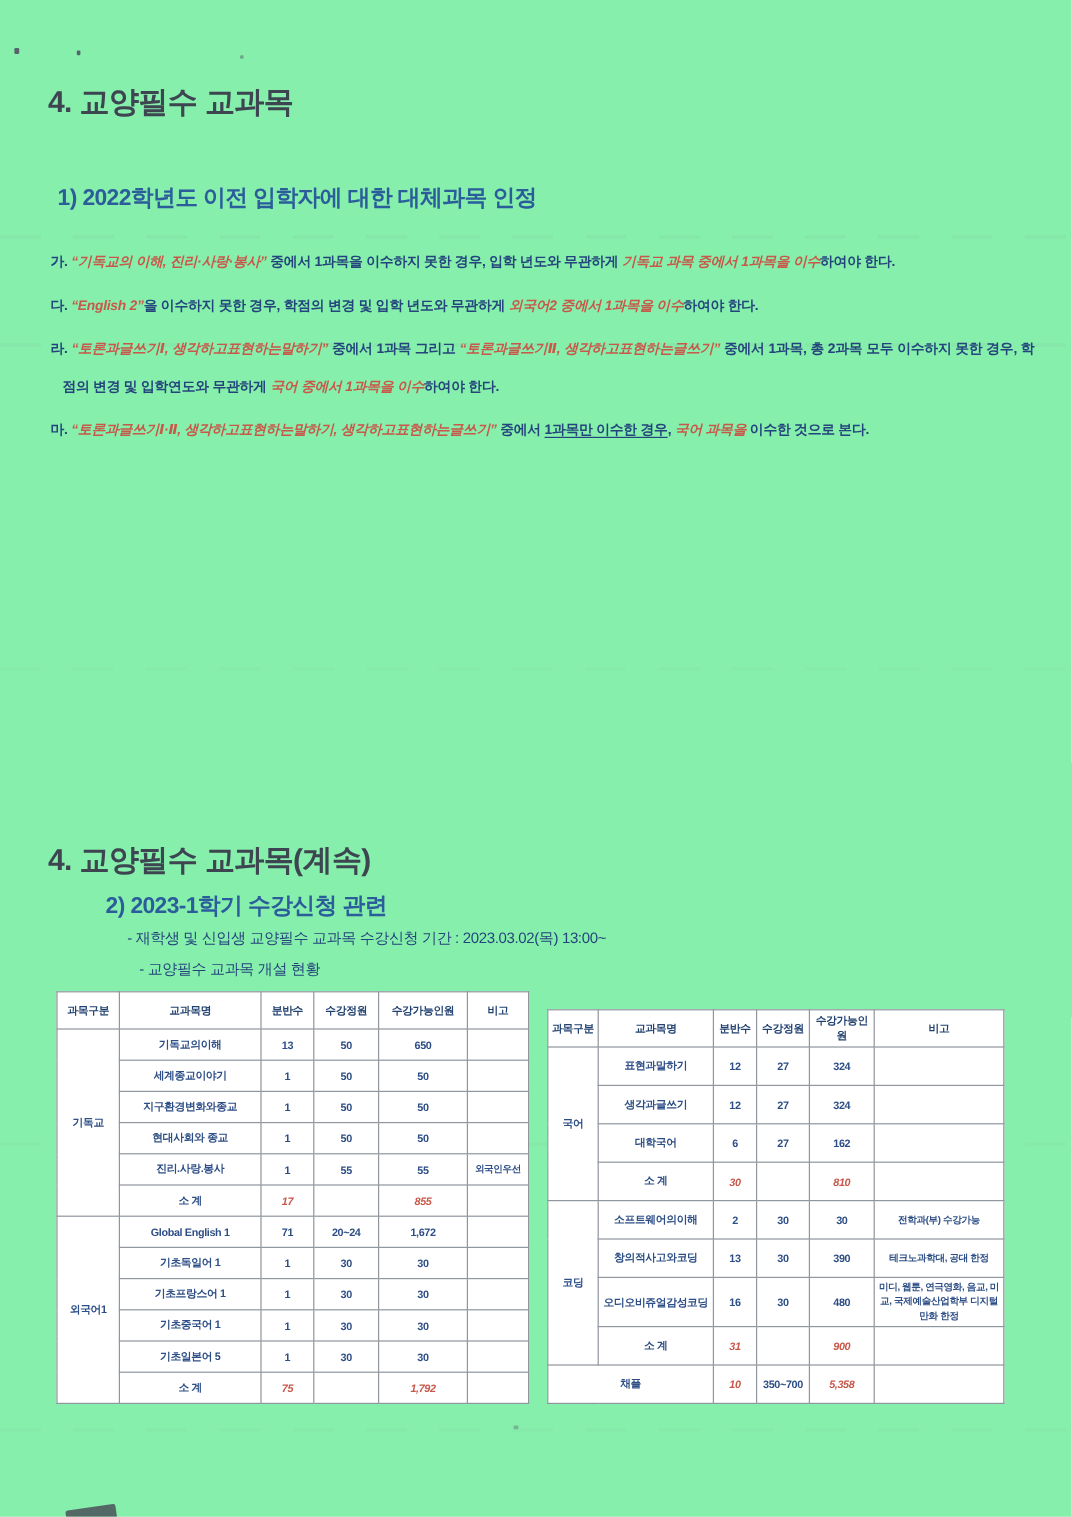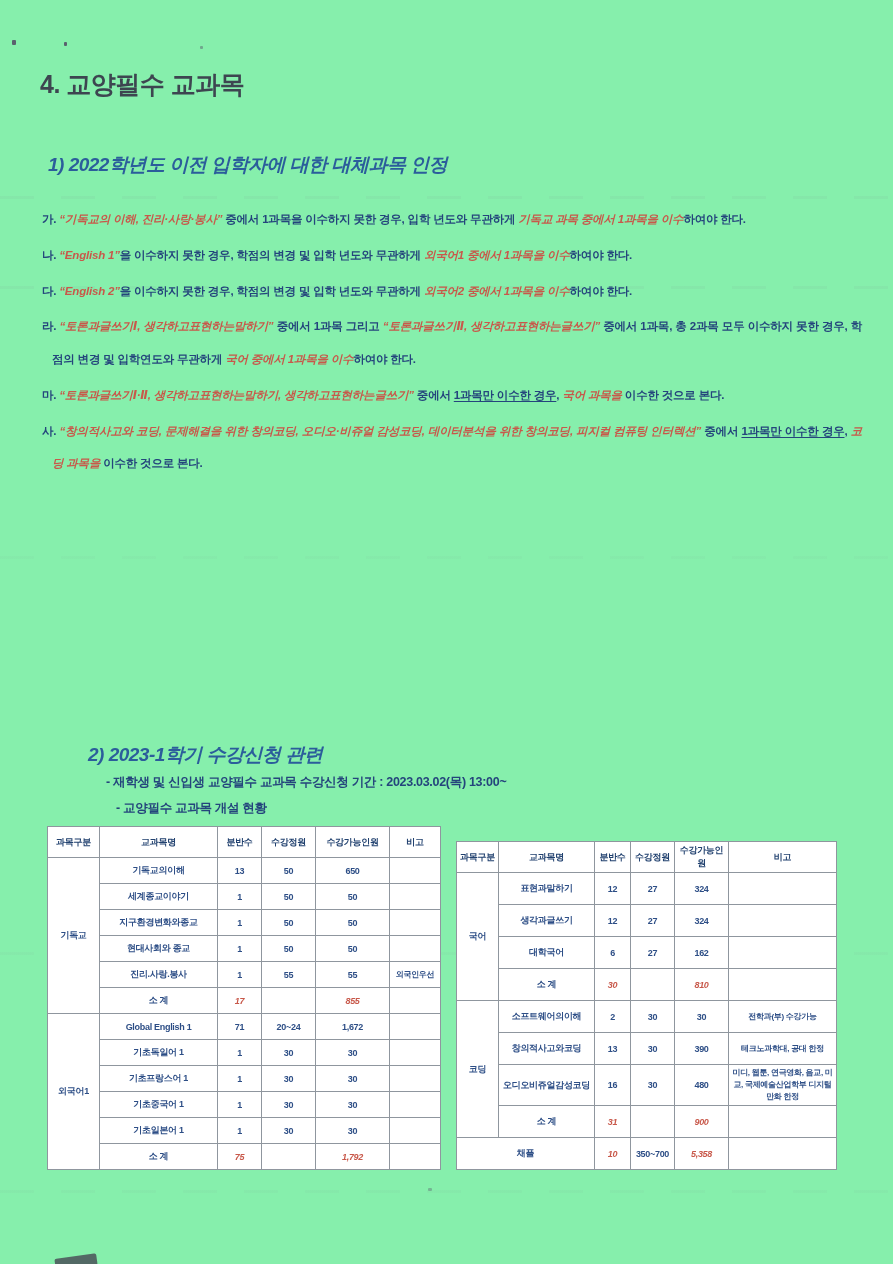--- a/index.html
+++ b/index.html
@@ -7,22 +7,22 @@
     position:relative;width:893px;height:1264px;background:#86efac;
     margin:0 auto;overflow:hidden;
     font-family:"Liberation Sans","DejaVu Sans",sans-serif;
   }
   
   .streak{position:absolute;left:0;width:100%;height:3px;opacity:.5;
     background:repeating-linear-gradient(90deg,rgba(120,125,135,.14) 0 34px,transparent 34px 61px);}
   .speck{position:absolute;background:#5a616e;border-radius:1px;}
 
   .sec-title{position:absolute;font-size:25px;font-weight:700;color:#3d4550;letter-spacing:-.5px;}
-  .sec-sub{position:absolute;font-size:19px;font-weight:700;color:#2b5d9b;letter-spacing:-.5px;font-style:italic;}
-  .note-line{position:absolute;font-size:12.5px;font-weight:700;color:#24457c;letter-spacing:-.3px;}
+  .sec-sub{position:absolute;font-size:19px;font-weight:700;color:#2b5d9b;letter-spacing:-.5px;}
+  .note-line{position:absolute;font-size:12.5px;font-weight:400;color:#24457c;letter-spacing:-.3px;}
 
   .para-list{position:absolute;left:42px;top:203px;width:820px;}
   .para{font-size:11.5px;font-weight:700;color:#24457c;line-height:2.85;
     margin-bottom:3px;text-align:justify;padding-left:10px;text-indent:-10px;letter-spacing:-.2px;}
   .c-r{color:#c8584a;font-style:italic;}
   .c-u{text-decoration:underline;text-underline-offset:2px;}
 
   .tables{position:absolute;top:826px;left:47px;width:800px;display:flex;gap:15px;align-items:flex-end;}
   table{border-collapse:collapse;table-layout:fixed;background:#fff;}
   th,td{border:1px solid #8f969e;overflow:hidden;}
@@ -48,27 +48,26 @@
   <div class="streak" style="top:286px;"></div>
   <div class="streak" style="top:556px;opacity:.3;"></div>
   <div class="streak" style="top:952px;opacity:.35;"></div>
   <div class="streak" style="top:1190px;opacity:.35;"></div>
   <div class="fold-mark"></div>
 
   <div class="sec-title" style="left:40px;top:68px;">4. 교양필수 교과목</div>
   <div class="sec-sub" style="left:48px;top:152px;">1) 2022학년도 이전 입학자에 대한 대체과목 인정</div>
   <div class="para-list">
       <div class="para"><span>가. </span><span class="c-r">“기독교의 이해, 진리·사랑·봉사”</span><span> 중에서 1과목을 이수하지 못한 경우, 입학 년도와 무관하게 </span><span class="c-r">기독교 과목 중에서 1과목을 이수</span><span>하여야 한다.</span></div>
-      <div class="para"><span>나. </span><span class="c-r">“English 1”</span><span>을 이수하지 못한 경우, 학점의 변경 및 입학 년도와 무관하게 </span><span class="c-r">외국어1 중에서 1과목을 이수</span><span>하여야 한다.</span></div>
       <div class="para"><span>다. </span><span class="c-r">“English 2”</span><span>을 이수하지 못한 경우, 학점의 변경 및 입학 년도와 무관하게 </span><span class="c-r">외국어2 중에서 1과목을 이수</span><span>하여야 한다.</span></div>
       <div class="para"><span>라. </span><span class="c-r">“토론과글쓰기Ⅰ, 생각하고표현하는말하기”</span><span> 중에서 1과목 그리고 </span><span class="c-r">“토론과글쓰기Ⅱ, 생각하고표현하는글쓰기”</span><span> 중에서 1과목, 총 2과목 모두 이수하지 못한 경우, 학점의 변경 및 입학연도와 무관하게 </span><span class="c-r">국어 중에서 1과목을 이수</span><span>하여야 한다.</span></div>
       <div class="para"><span>마. </span><span class="c-r">“토론과글쓰기Ⅰ·Ⅱ, 생각하고표현하는말하기, 생각하고표현하는글쓰기”</span><span> 중에서 </span><span class="c-u">1과목만 이수한 경우</span><span>, </span><span class="c-r">국어 과목을</span><span> 이수한 것으로 본다.</span></div>
-      <div class="para"><span>사. </span><span class="c-r">“창의적사고와 코딩, 문제해결을 위한 창의코딩, 오디오·비쥬얼 감성코딩, 데이터분석을 위한 창의코딩, 피지컬 컴퓨팅 인터렉션”</span><span> 중에서 </span><span class="c-u">1과목만 이수한 경우</span><span>, </span><span class="c-r">코딩 과목을</span><span> 이수한 것으로 본다.</span></div>
     </div>
 
+  <div class="sec-title" style="left:40px;top:700px;">4. 교양필수 교과목(계속)</div>
   <div class="sec-sub" style="left:88px;top:742px;">2) 2023-1학기 수강신청 관련</div>
   <div class="note-line" style="left:106px;top:774px;">- 재학생 및 신입생 교양필수 교과목 수강신청 기간 : 2023.03.02(목) 13:00~</div>
   <div class="note-line" style="left:116px;top:800px;">- 교양필수 교과목 개설 현황</div>
 
   <div class="tables">
     <table data-table="left">
         <colgroup>
           <col style="width: 52px;">
           <col style="width: 118px;">
           <col style="width: 44px;">
@@ -153,21 +152,21 @@
             <td></td>
           </tr>
           <tr>
             <td>기초중국어 1</td>
             <td>1</td>
             <td>30</td>
             <td>30</td>
             <td></td>
           </tr>
           <tr>
-            <td>기초일본어 1</td>
+            <td>기초일본어 5</td>
             <td>1</td>
             <td>30</td>
             <td>30</td>
             <td></td>
           </tr>
           <tr>
             <td>소 계</td>
             <td class="c-r">75</td>
             <td></td>
             <td class="c-r">1,792</td>

